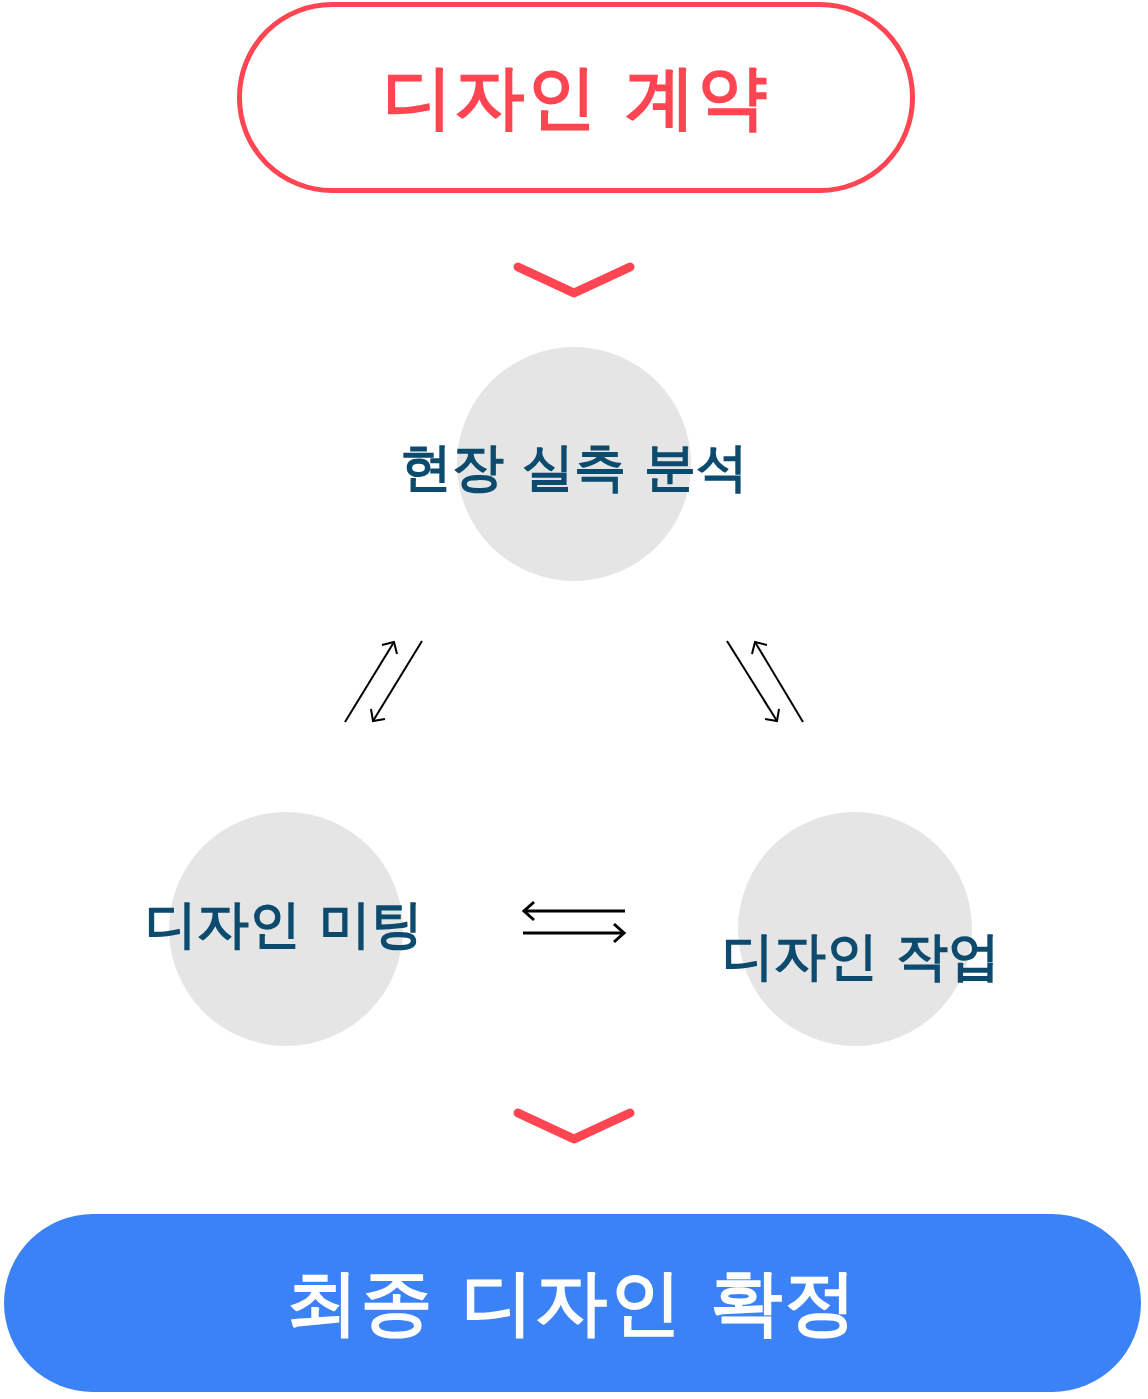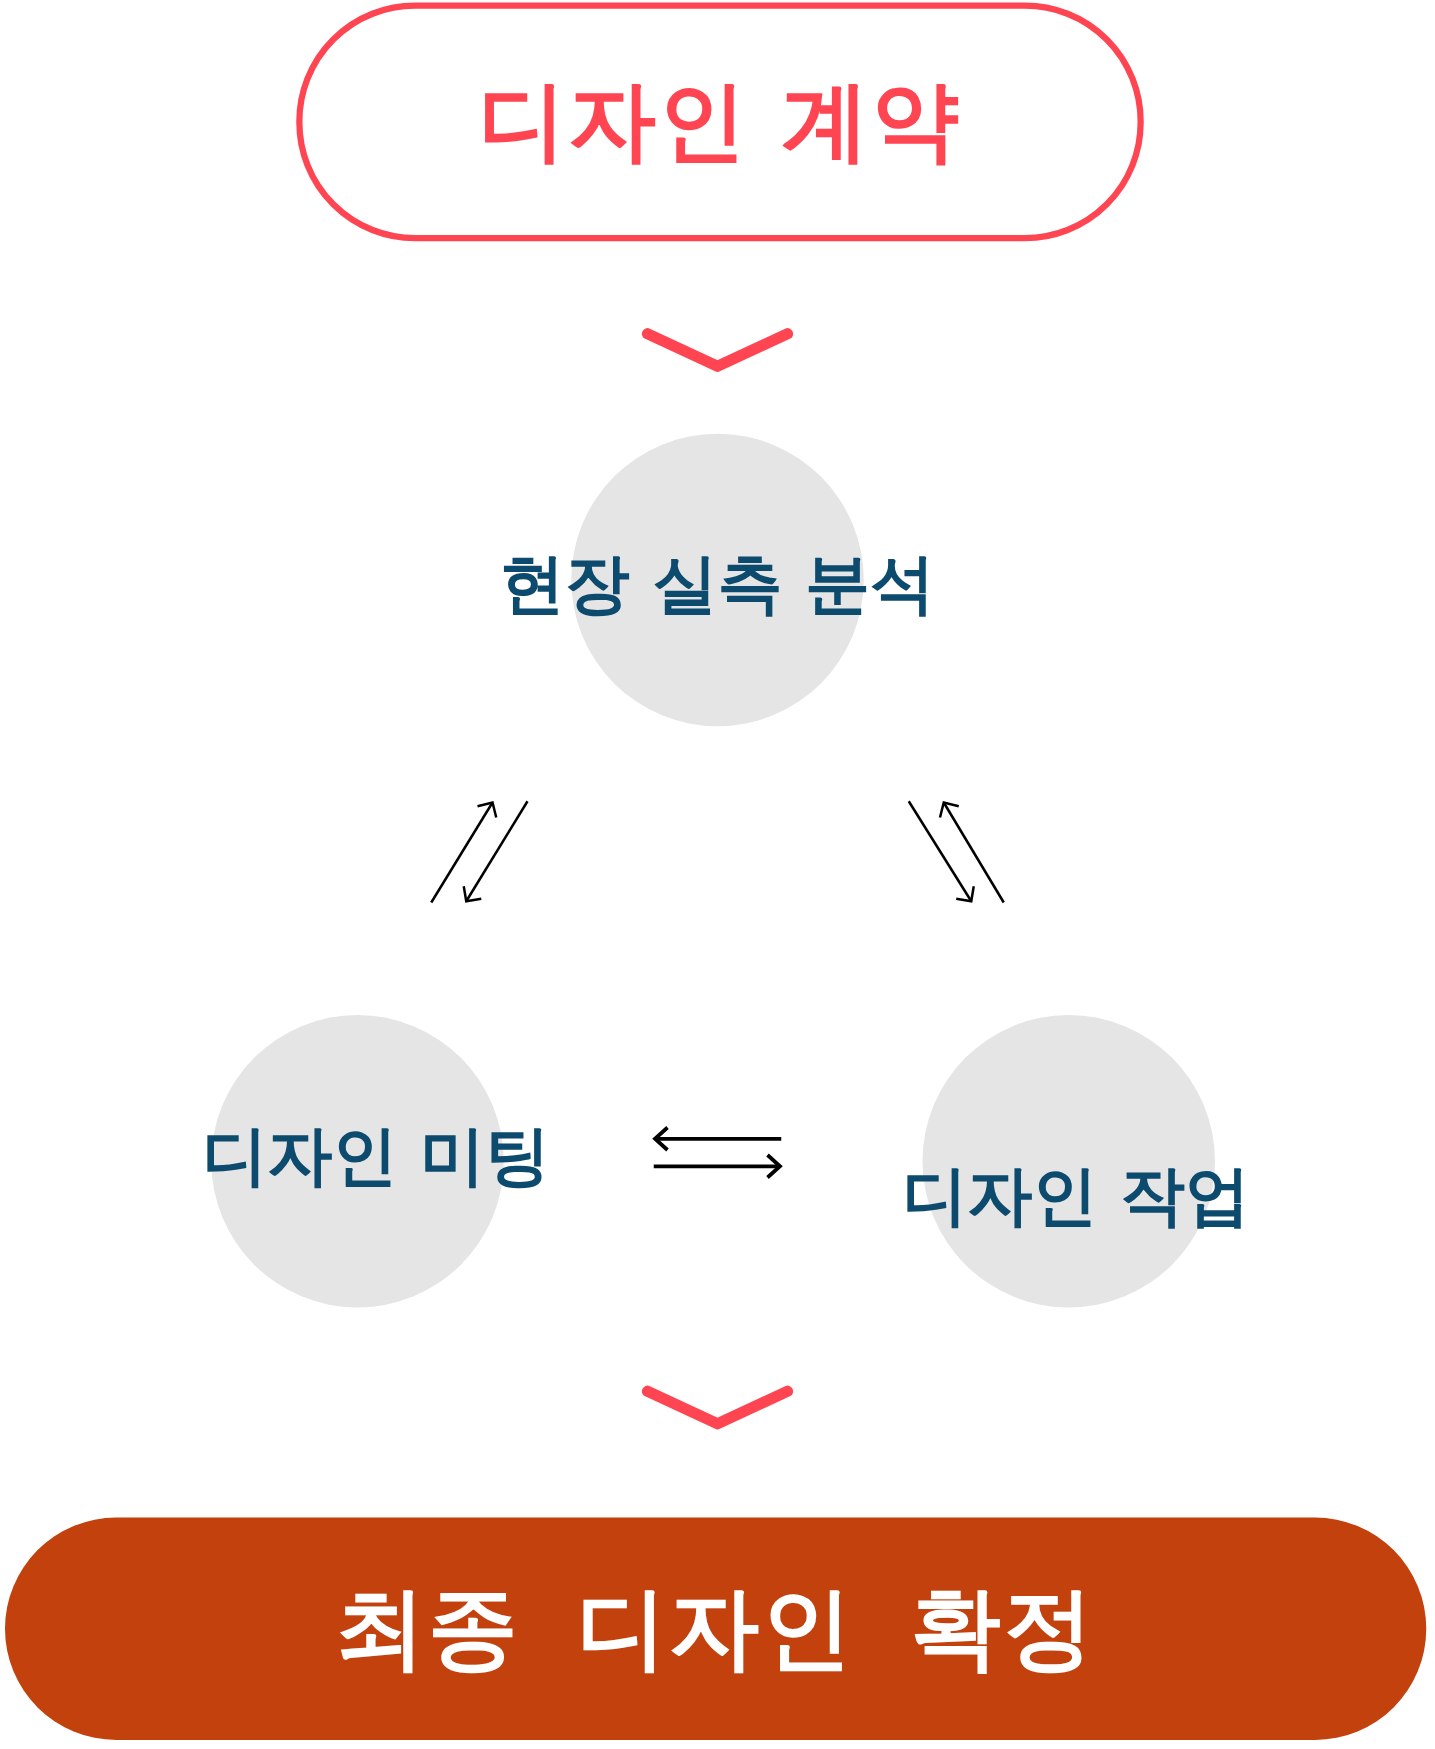--- a/index.html
+++ b/index.html
@@ -16,22 +16,22 @@
       position: absolute; width: 234px; height: 234px; border-radius: 50%;
       background: #e5e5e5;
     }
     .label {
       position: absolute; color: #0c4a6e; font-size: 52px; font-weight: bold;
       white-space: nowrap; transform: translate(-50%, -50%);
     }
     .arrows { position: absolute; }
     .pill-bottom {
       position: absolute; left: 4px; top: 1214px; width: 1137px; height: 178px;
-      background: #c2410c; border-radius: 100px;
-      display: flex; align-items: center; justify-content: center; font-family: Liberation Mono, monospace;
+      background: #3b82f6; border-radius: 100px;
+      display: flex; align-items: center; justify-content: center;
     }
     .pill-bottom span { color: #fff; font-size: 72px; font-weight: bold; letter-spacing: 2px; }
   </style>
 </head>
 <body>
 
 <div class="pill-top">
   <span>디자인 계약</span>
 </div>
 
@@ -50,21 +50,21 @@
 </svg>
 
 <svg class="arrows" style="left:715px; top:630px" width="110" height="105" viewBox="0 0 110 105">
   <line x1="12" y1="11" x2="62" y2="91" stroke="#000" stroke-width="2"></line>
   <polyline points="50,89 62,91 64,79" fill="none" stroke="#000" stroke-width="2"></polyline>
   <line x1="88" y1="92" x2="40" y2="12" stroke="#000" stroke-width="2"></line>
   <polyline points="37,24 40,12 52,15" fill="none" stroke="#000" stroke-width="2"></polyline>
 </svg>
 
 <div class="circle" style="left:169px; top:812px"></div>
-<div class="label" style="left:301px; top:925px">디자인 미팅</div>
+<div class="label" style="left:284px; top:925px">디자인 미팅</div>
 
 <svg class="arrows" style="left:515px; top:895px" width="120" height="55" viewBox="0 0 120 55">
   <line x1="9" y1="16" x2="110" y2="16" stroke="#000" stroke-width="3"></line>
   <polyline points="19,7 9,16 19,25" fill="none" stroke="#000" stroke-width="3"></polyline>
   <line x1="8" y1="38" x2="109" y2="38" stroke="#000" stroke-width="3"></line>
   <polyline points="99,29 109,38 99,47" fill="none" stroke="#000" stroke-width="3"></polyline>
 </svg>
 
 <div class="circle" style="left:738px; top:812px"></div>
 <div class="label" style="left:861px; top:957px">디자인 작업</div>

